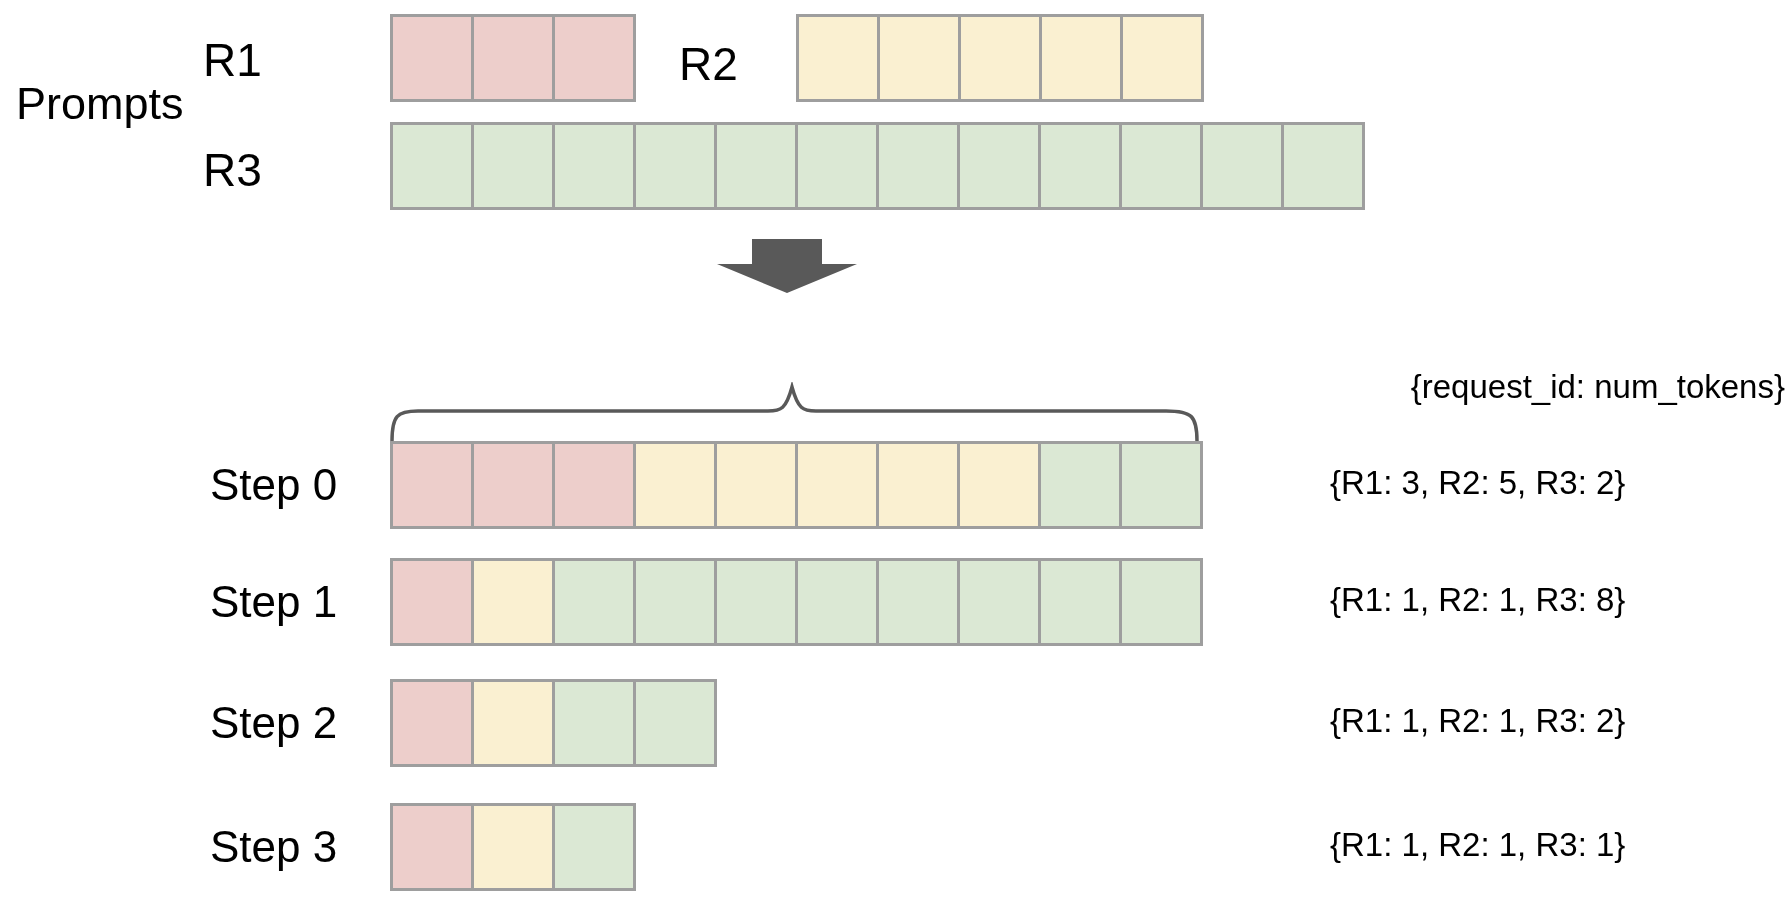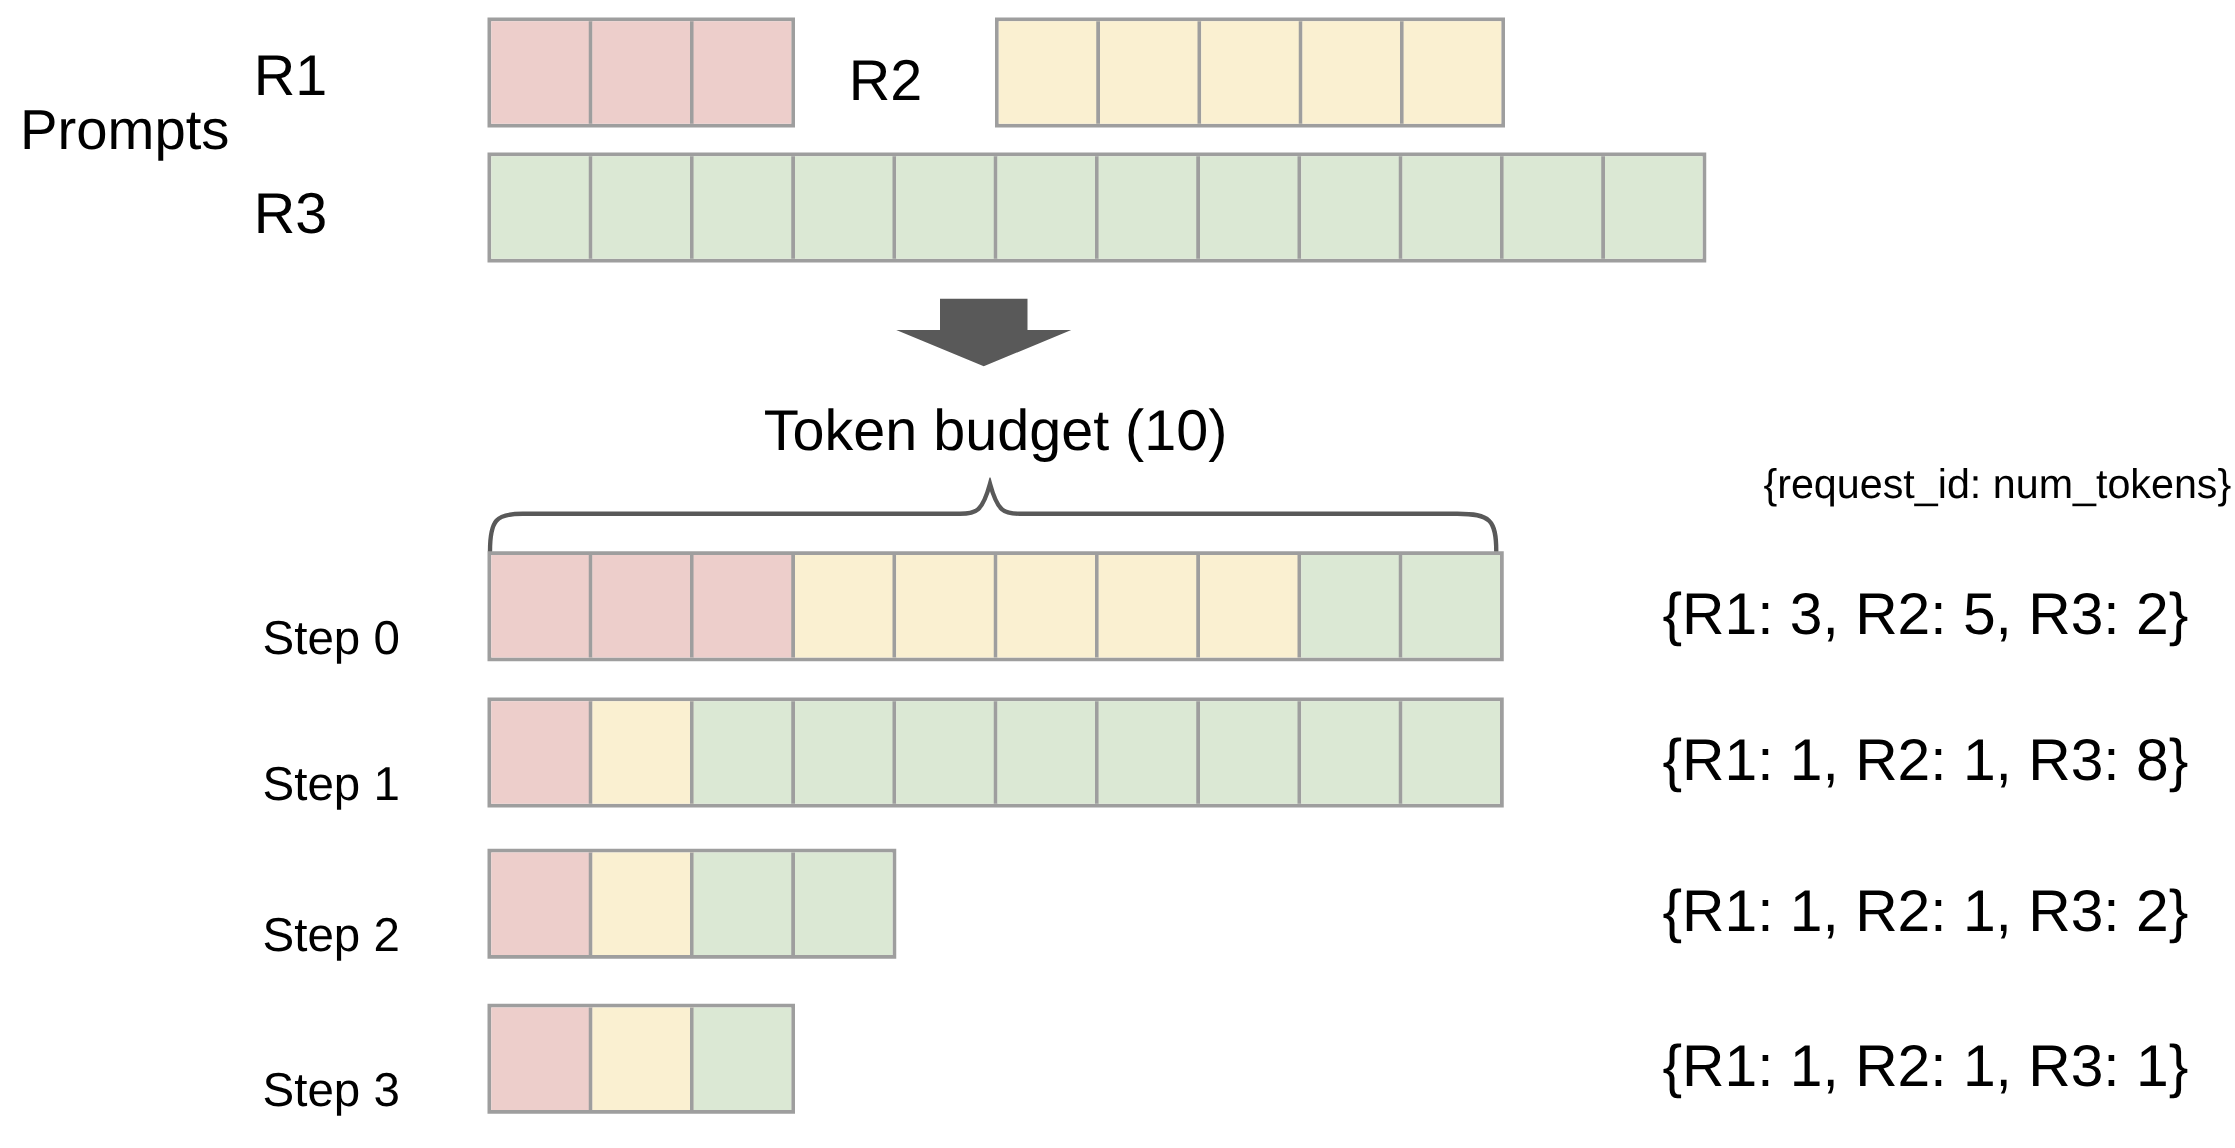--- a/index.html
+++ b/index.html
@@ -17,25 +17,25 @@
     color: #000000;
   }
   .lbl {
     position: absolute;
     line-height: 1.05;
     white-space: nowrap;
     color: #000000;
   }
   .prompts-label { font-size: 45px; }
   .req-label     { font-size: 46px; text-align: center; }
-  .step-label    { font-size: 38px; margin-top: 30px; }
+  .step-label    { font-size: 44px; }
   .budget-label  { font-size: 46px; text-align: center; }
   .sched-title   { font-size: 44px; text-align: center; }
   .sched-sub     { font-size: 33px; text-align: right; }
-  .output-line   { font-size: 47px; }
+  .output-line   { font-size: 33px; }
   .cell-row {
     position: absolute;
     display: flex;
     box-sizing: content-box;
   }
   .cell {
     width: 78px;
     height: 82px;
     box-sizing: content-box;
     flex: 0 0 auto;
@@ -78,21 +78,20 @@
         <div class="cell" style="background: rgb(219, 232, 212); border-right: 3px solid rgb(158, 158, 158);"></div>
         <div class="cell" style="background: rgb(219, 232, 212); border-right: 3px solid rgb(158, 158, 158);"></div>
         <div class="cell" style="background: rgb(219, 232, 212); border-right: none;"></div>
       </div>
     </div>
 
   <svg style="left:710px; top:236px;" width="154" height="62" viewBox="0 0 154 62">
     <polygon id="arrow-poly" points="42,3 112,3 112,28 147,28 77,57 7,28 42,28" fill="#595959"></polygon>
   </svg>
 
-  <div class="lbl budget-label" style="left:390px; top:320px; width:813px;">Token budget (10)</div>
 
   <svg style="left:388px; top:382px;" width="813" height="64" viewBox="0 0 813 64">
     <path id="brace-path" d="M 4 59 C 4 34 9 29 30 29 L 380 29 C 393 29 398 27 404 5 C 410 27 415 29 428 29 L 778 29 C 804 29 809 34 809 59" fill="none" stroke="#595959" stroke-width="3.5" stroke-linecap="round"></path>
   </svg>
 
   <div class="lbl sched-sub" style="left:1320px; top:370px; width:465px;">{request_id: num_tokens}</div>
 
   <div id="step-rows">
       <div class="lbl step-label" style="left: 210px; top: 462px;">Step 0</div>
       <div class="cell-row" style="left: 390px; top: 441px; border: 3px solid rgb(158, 158, 158);">

